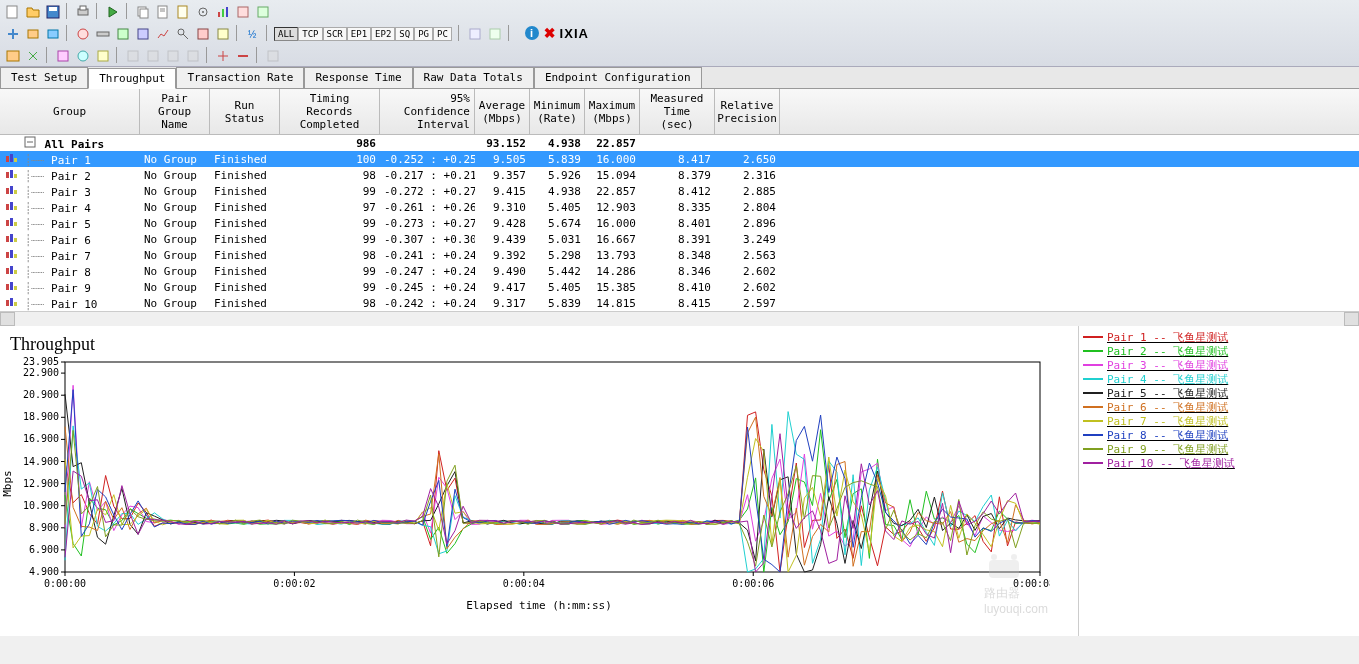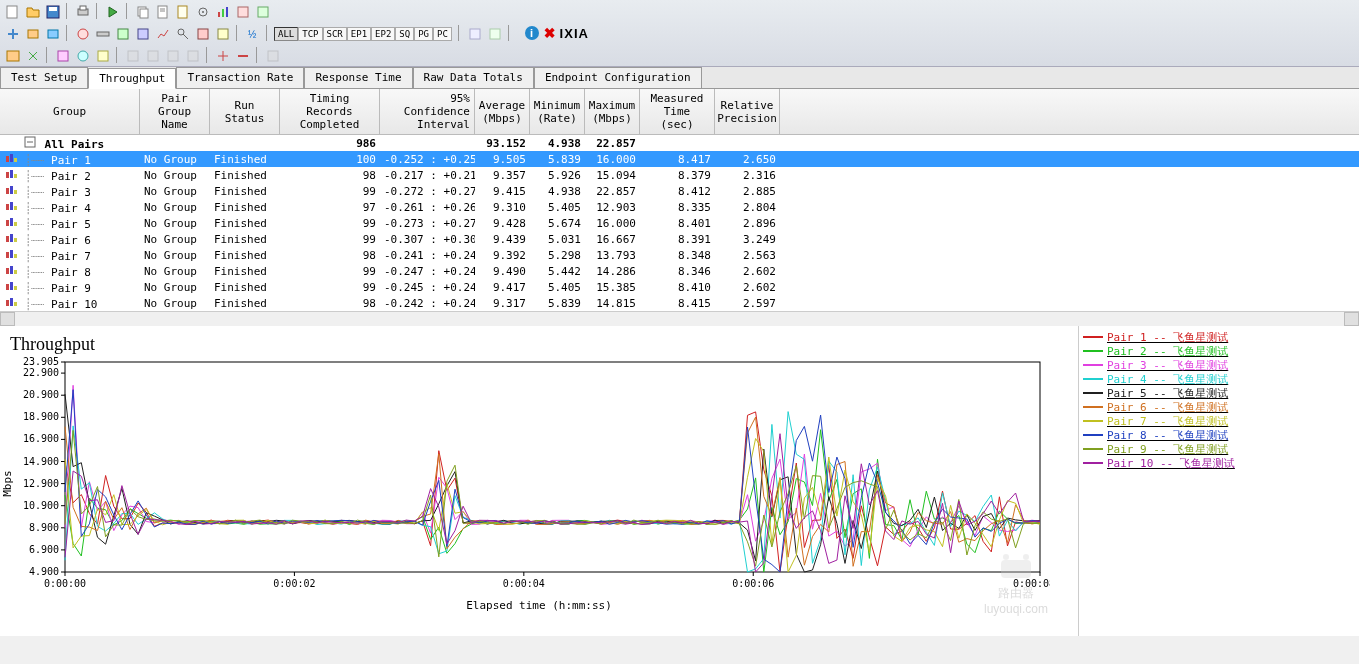--- a/index.html
+++ b/index.html
@@ -132,21 +132,20 @@
 .legend-items { font-family: monospace; font-size: 11px; }
 .legend-item { display: flex; align-items: center; gap: 4px; height: 14px; text-decoration: underline; }
 .legend-swatch { width: 20px; height: 2px; }
 .watermark {
   position: absolute;
   right: 30px;
   bottom: 20px;
   opacity: 0.3;
   font-size: 12px;
   color: #888;
-  text-align: center;
 }
 </style>
 </head>
 <body>
 
 <div class="toolbar-area">
   <div class="toolbar-row">
     <span class="tb-icon"><svg width="16" height="16">
           <rect x="2" y="2" width="10" height="12" fill="#fff" stroke="#888"></rect>
         </svg></span>

